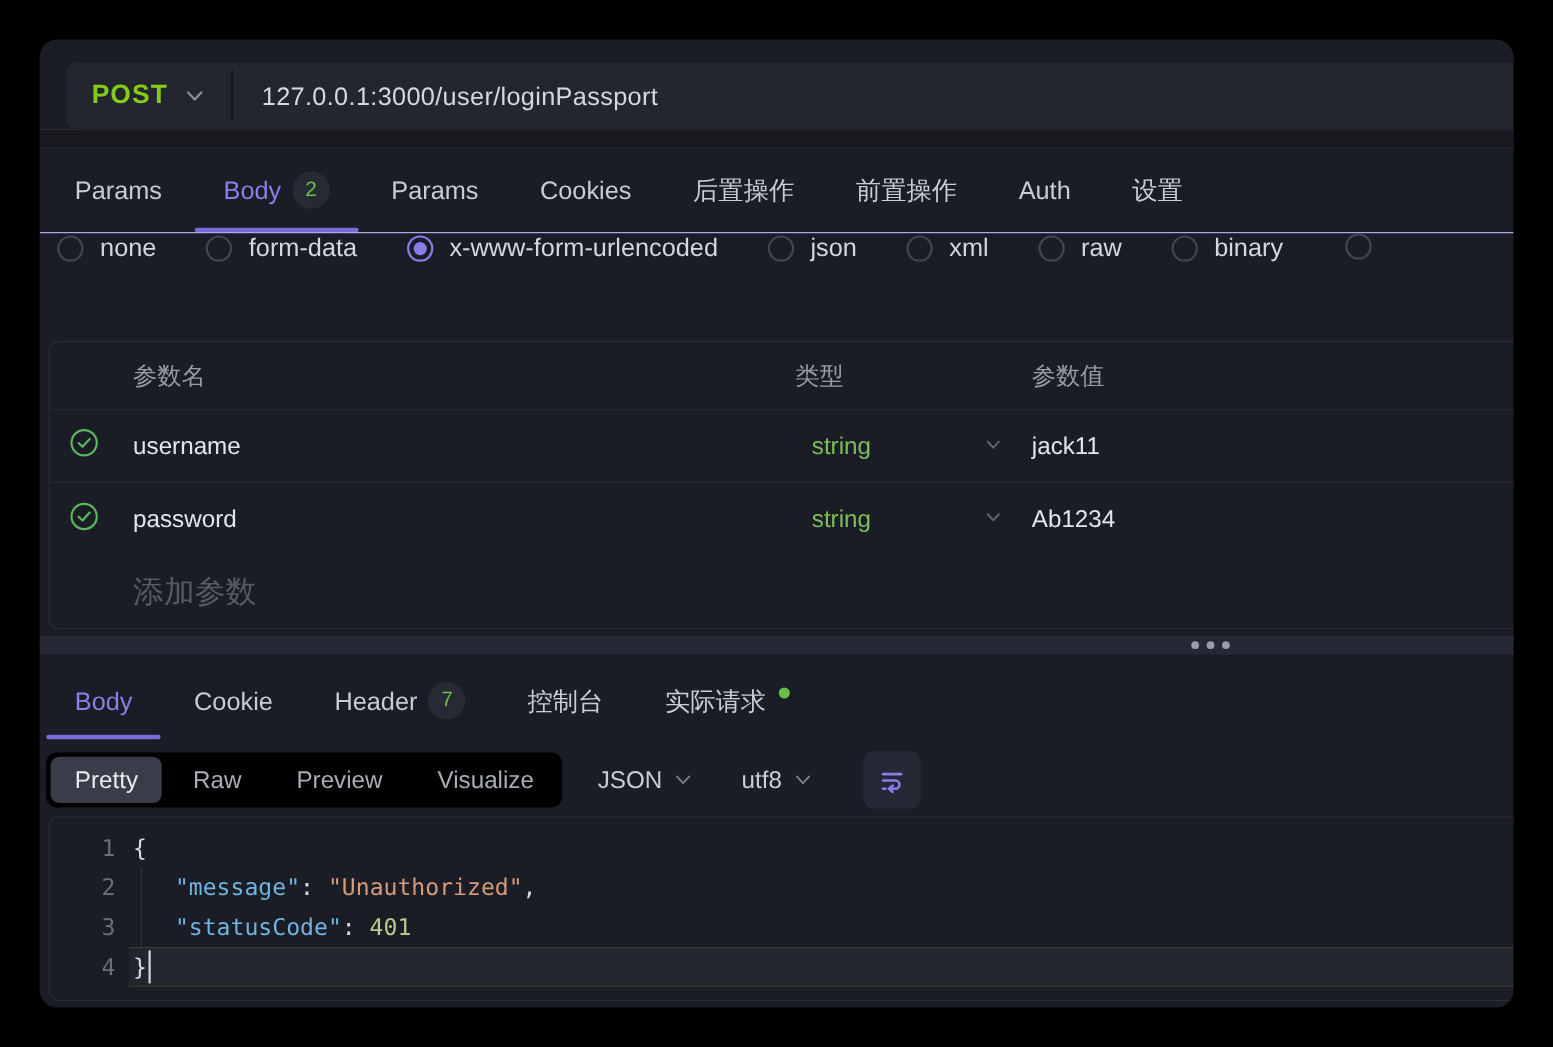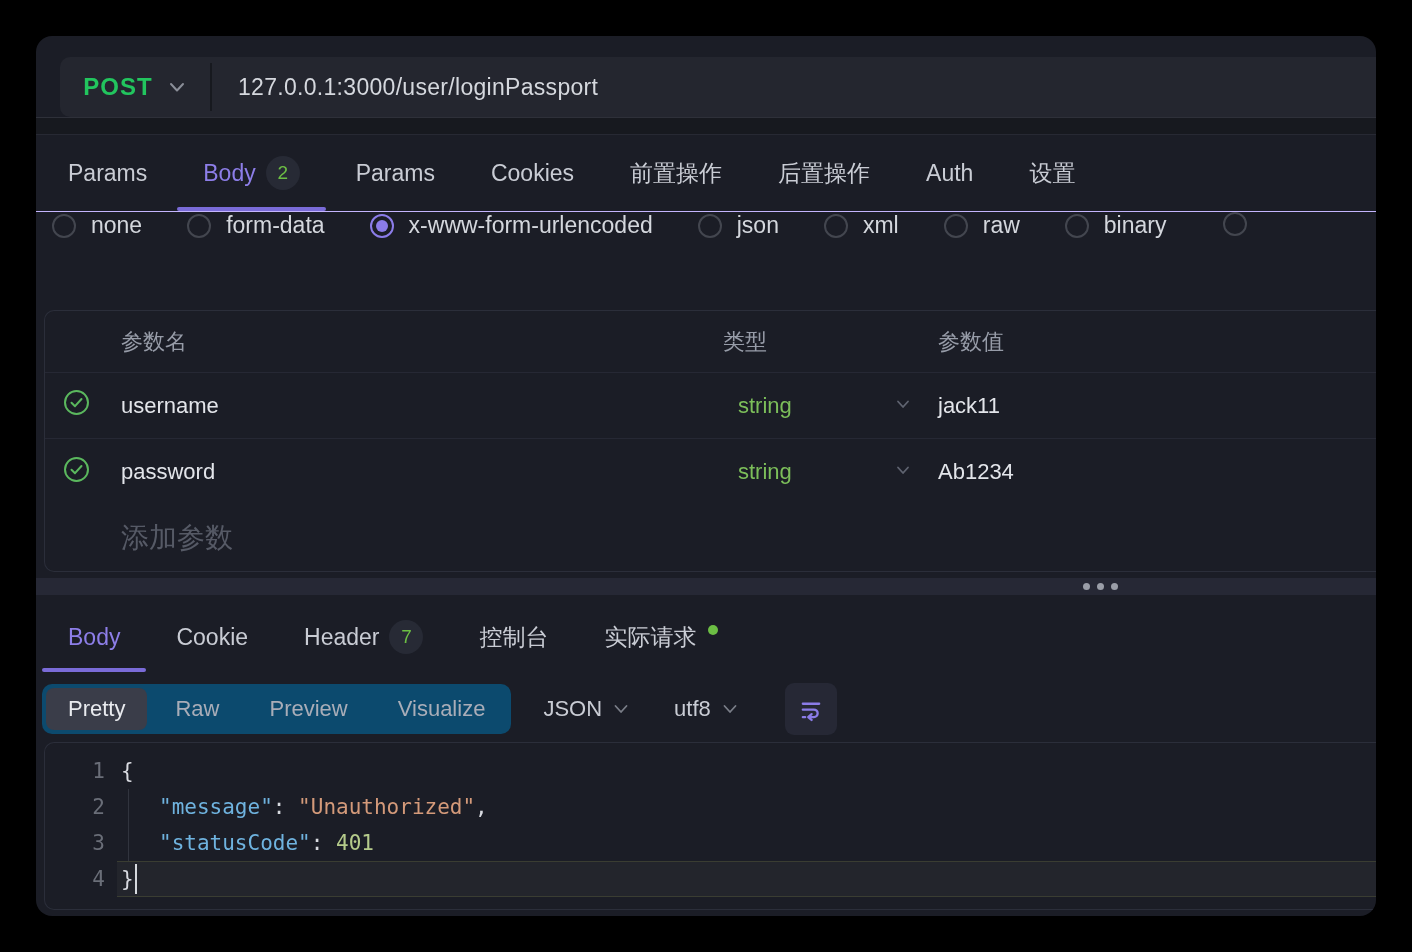--- a/index.html
+++ b/index.html
@@ -6,21 +6,21 @@
   html,body { width:1412px; height:952px; background:#000; overflow:hidden;
     font-family:"Liberation Sans", sans-serif; }
   .window { position:absolute; left:36px; top:36px; width:1340px; height:880px;
     background:#1B1D26; border-radius:16px; overflow:hidden; }
 
   
   .urlrow { margin:21px 0 0 24px; height:60px; background:#24262F;
     border-radius:10px 0 0 10px; display:flex; align-items:stretch; }
   .methodsel { width:150px; display:flex; align-items:center; justify-content:center;
     gap:14px; cursor:pointer; }
-  .method-label { color:#22c55e; font-size:24px; font-weight:bold; letter-spacing:1px; }
+  .method-label { color:#84cc16; font-size:24px; font-weight:bold; letter-spacing:1px; }
   .vdivider { width:2px; background:#17191F; margin:6px 0; }
   .urlinput { flex:1; display:flex; align-items:center; padding-left:26px;
     color:#D5D8DE; font-size:23px; letter-spacing:.3px; }
   .subbar { height:18px; border-top:1px solid #2E3039; border-bottom:1px solid #272933;
     background:#17191F; }
 
   
   .tabs { display:flex; align-items:stretch; padding-left:32px; gap:56px;
     border-bottom:1px solid #c4b5fd; }
   .req-tabs { height:77px; }
@@ -69,21 +69,21 @@
 
   
   .splitter { margin-top:6px; height:17px; background:#262835; position:relative;
     cursor:row-resize; }
   .dots { position:absolute; left:1047px; top:5px; display:flex; gap:7px; }
   .dots i { width:7px; height:7px; border-radius:50%; background:#9A9EA8; }
 
   
   .toolbar { margin-top:12px; height:50px; display:flex; align-items:center;
     padding-left:6px; gap:0; }
-  .seg { display:flex; align-items:center; background:#0c4a6e; border-radius:10px;
+  .seg { display:flex; align-items:center; background:#000000; border-radius:10px;
     height:50px; padding:4px; gap:6px; }
   .segitem { padding:0 22px; height:42px; display:flex; align-items:center;
     color:#A9ADB8; font-size:22px; border-radius:8px; cursor:pointer; }
   .segitem.active { background:#3A3D49; color:#E9EBEF; }
   .dd { display:flex; align-items:center; gap:10px; color:#C9CCD4; font-size:22px;
     cursor:pointer; }
   .dd1 { margin-left:32px; } .dd2 { margin-left:44px; }
   .wrapbtn { margin-left:46px; width:52px; height:52px; background:#262835;
     border:none; border-radius:9px; display:flex; align-items:center;
     justify-content:center; cursor:pointer; }
@@ -134,24 +134,24 @@
         <span class="tlabel">Body</span>
         <span class="badge">2</span>
       </div>
       <div class="tab">
         <span class="tlabel">Params</span>
       </div>
       <div class="tab">
         <span class="tlabel">Cookies</span>
       </div>
       <div class="tab">
+        <span class="tlabel">后置操作</span>
+      </div>
+      <div class="tab">
         <span class="tlabel">前置操作</span>
-      </div>
-      <div class="tab">
-        <span class="tlabel">后置操作</span>
       </div>
       <div class="tab">
         <span class="tlabel">Auth</span>
       </div>
       <div class="tab">
         <span class="tlabel">设置</span>
       </div>
     </div>
 
   <div class="radios" id="body-types">

